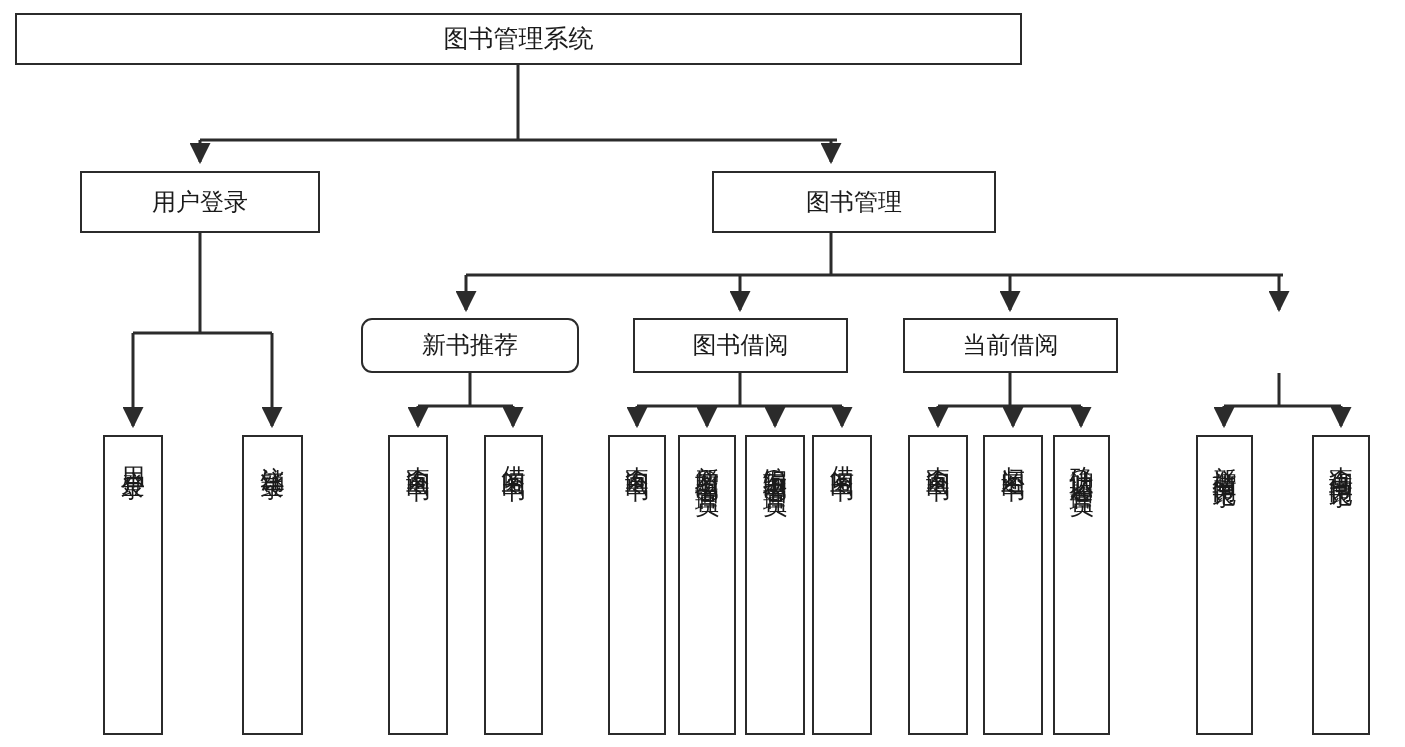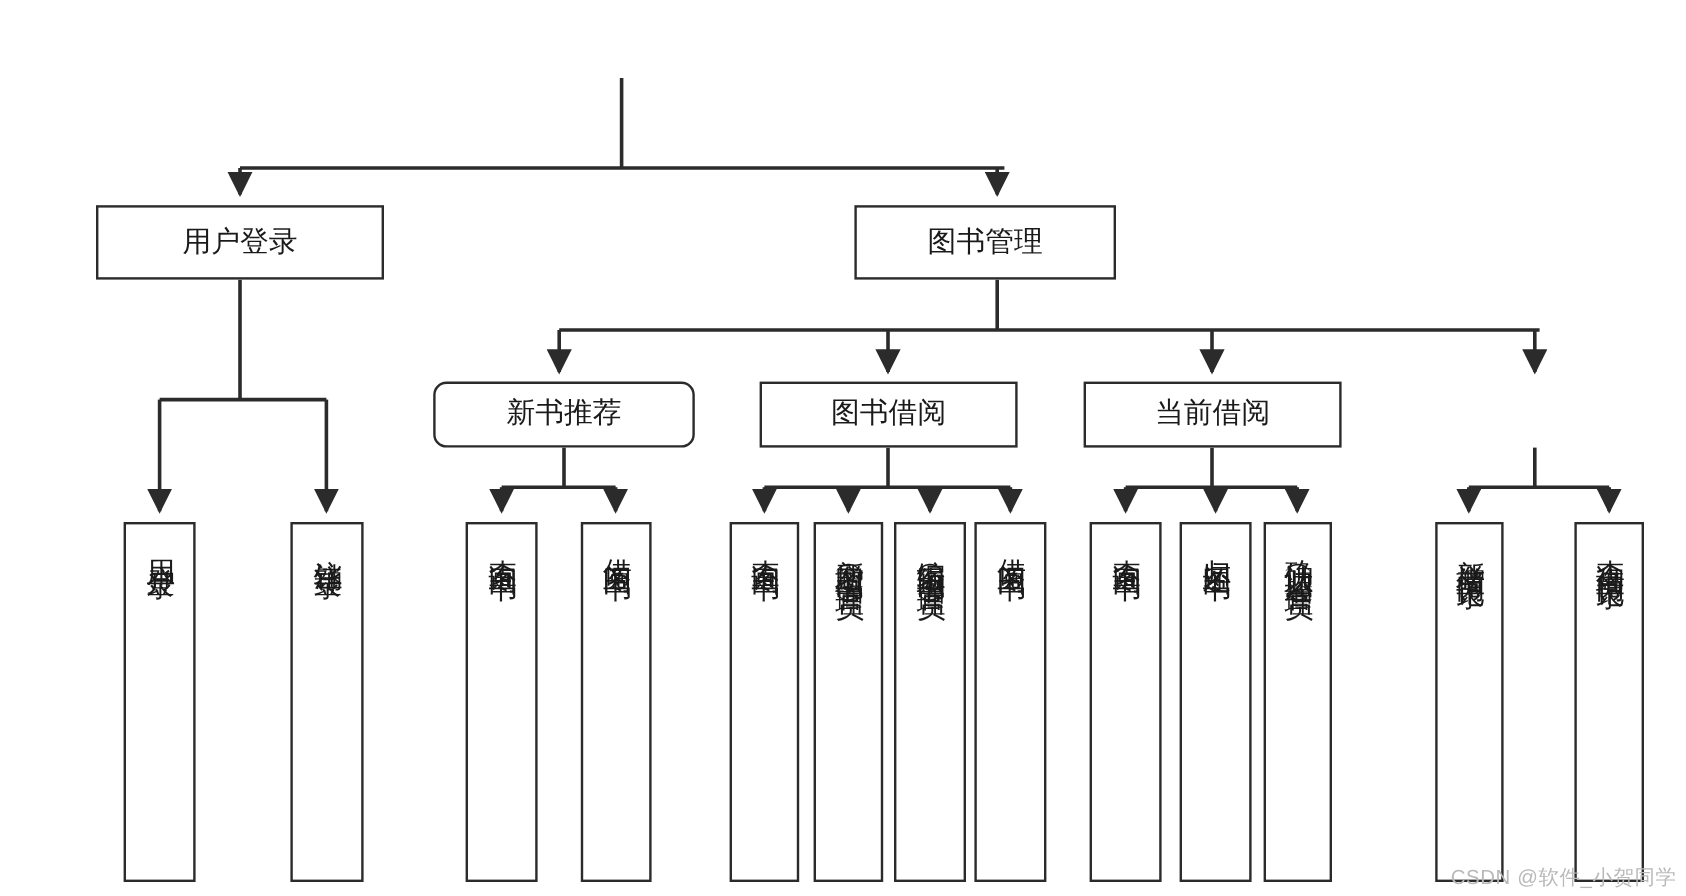--- a/index.html
+++ b/index.html
@@ -118,25 +118,28 @@
       <path d="M 1013 406 L 1013 426" marker-end="url(#arrow)"></path>
       <path d="M 1081 406 L 1081 426" marker-end="url(#arrow)"></path>
 
       <path d="M 1279 373 L 1279 406"></path>
       <path d="M 1224 406 L 1341 406"></path>
       <path d="M 1224 406 L 1224 426" marker-end="url(#arrow)"></path>
       <path d="M 1341 406 L 1341 426" marker-end="url(#arrow)"></path>
     </g>
   </svg>
 
+  <div class="node root h-node" id="node-root" style="left: 15px; top: 13px; width: 1007px; height: 52px;">
+    <span class="node-label">图书管理系统</span>
+  </div>
 
   <div class="node h-node" id="node-l1-0" style="left: 80px; top: 171px; width: 240px; height: 62px;">
     <span class="node-label">用户登录</span>
   </div>
-  <div class="node h-node" id="node-l1-1" style="left: 712px; top: 171px; width: 218px; height: 62px;">
+  <div class="node h-node" id="node-l1-1" style="left: 712px; top: 171px; width: 284px; height: 62px;">
     <span class="node-label">图书管理</span>
   </div>
 
   <div class="node h-node" id="node-l2-0" style="left: 361px; top: 318px; width: 218px; height: 55px; border-radius: 11px;">
     <span class="node-label">新书推荐</span>
   </div>
   <div class="node h-node" id="node-l2-2" style="left: 903px; top: 318px; width: 215px; height: 55px;">
     <span class="node-label">当前借阅</span>
   </div>
   <div class="node h-node" id="node-l2-1" style="left: 633px; top: 318px; width: 215px; height: 55px;">
@@ -176,14 +179,13 @@
   <div class="node v-node" id="node-leaf-10" style="left: 1053px; top: 435px; width: 57px; height: 300px;">
     <span class="node-label">确认归还（管理员）</span>
   </div>
   <div class="node v-node" id="node-leaf-11" style="left: 1196px; top: 435px; width: 57px; height: 300px;">
     <span class="node-label">新增借阅记录</span>
   </div>
   <div class="node v-node" id="node-leaf-12" style="left: 1312px; top: 435px; width: 58px; height: 300px;">
     <span class="node-label">查询借阅记录</span>
   </div>
 
-  <div id="watermark">CSDN @软件_小贺同学</div>
 </div>
 
 </body></html>

